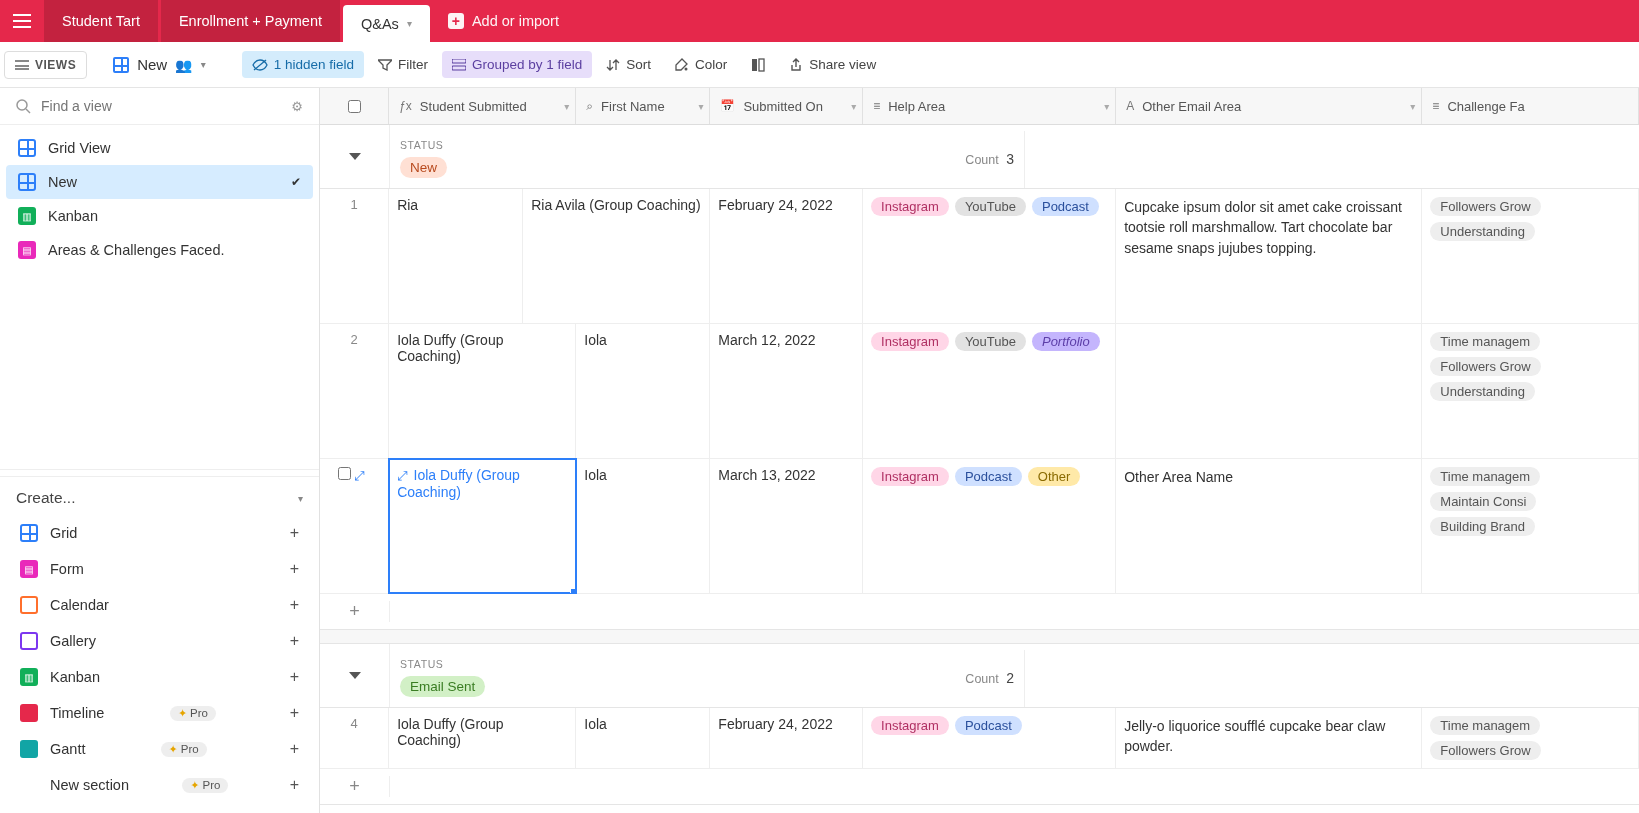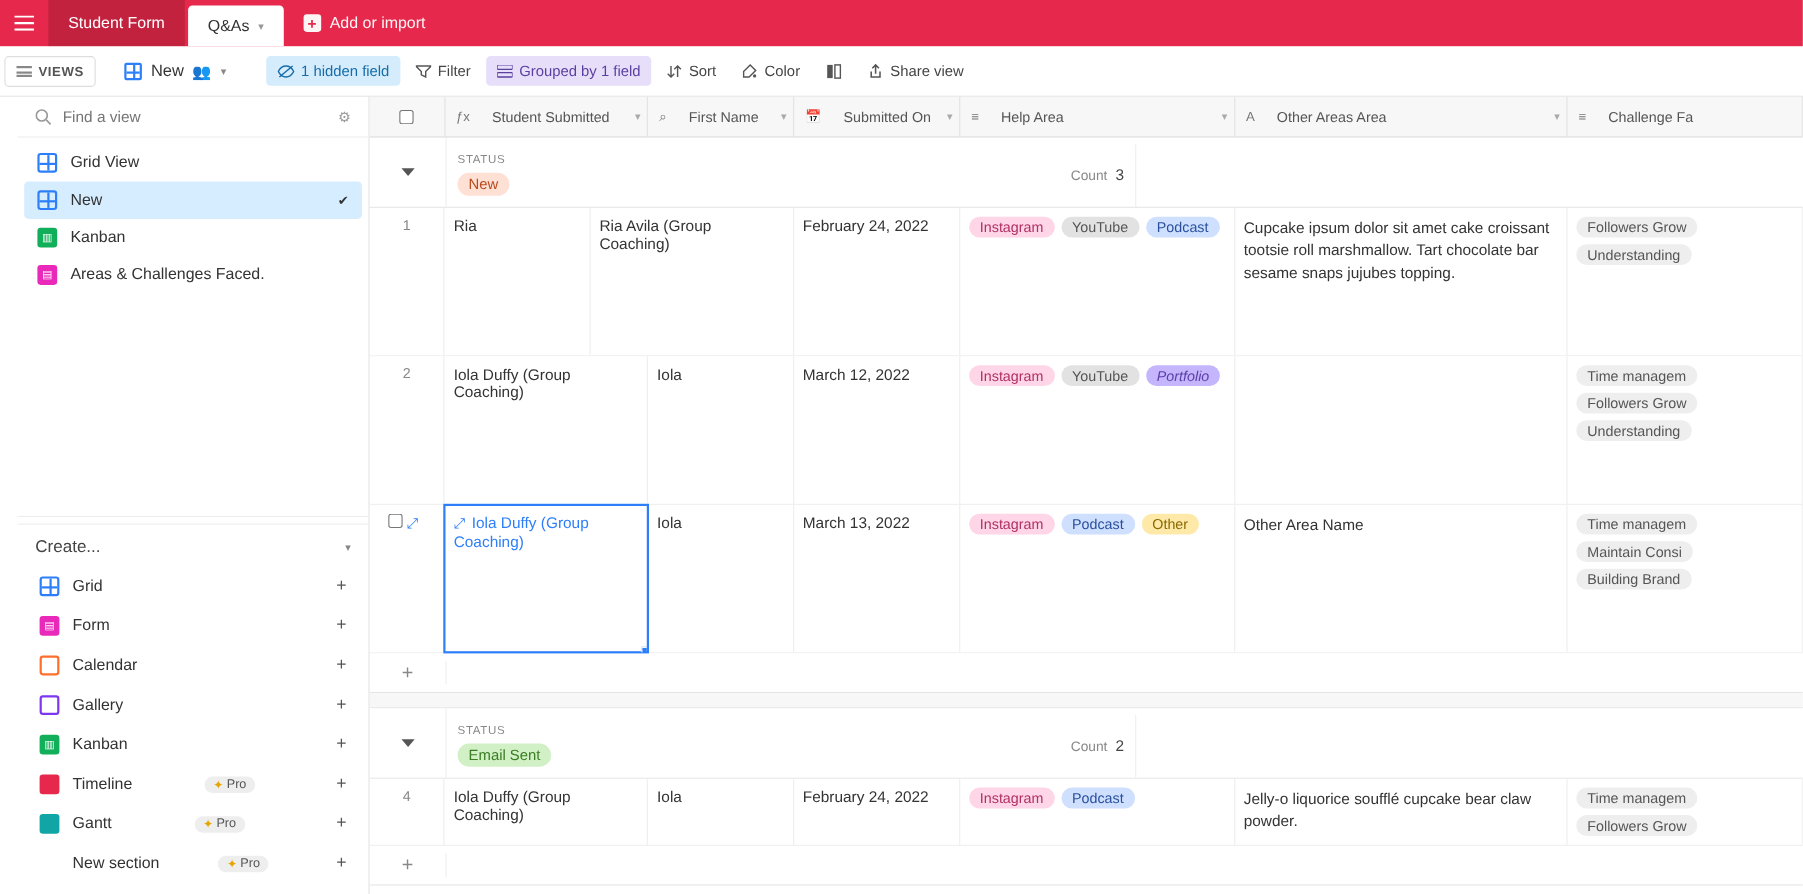--- a/index.html
+++ b/index.html
@@ -19,21 +19,21 @@
 .tbtn.views .bars::after{content:"";position:absolute;top:3px;left:0;right:0;border-top:2px solid #888;}
 .tbtn.blue-pill { background:#d4ecfc; color:#166ca8;}
 .tbtn.purple-pill { background:#e7defa; color:#5b3fa0;}
 .view-name-btn { display:flex; align-items:center; gap:8px; padding:5px 10px; font-size:15px; font-weight:500; cursor:pointer;}
 .grid-glyph{width:16px;height:16px;border:2px solid #2d7ff9;border-radius:2px;position:relative;display:inline-block;}
 .grid-glyph::before{content:"";position:absolute;left:0;right:0;top:50%;border-top:2px solid #2d7ff9;}
 .grid-glyph::after{content:"";position:absolute;top:0;bottom:0;left:50%;border-left:2px solid #2d7ff9;}
 .people-glyph{font-size:14px;color:#888;}
 .chev-down{font-size:10px;color:#888;}
 .spacer8{width:8px;}
-.main { display:flex; height: calc(100vh - 88px); padding-left: 16px;}
+.main { display:flex; height: calc(100vh - 88px);}
 .sidebar { width:320px; border-right:1px solid #e1e1e1; display:flex; flex-direction:column; }
 .search-row{padding:10px 16px;display:flex;align-items:center;gap:10px;color:#888;}
 .search-row input{border:none;outline:none;font-size:14px;flex:1;color:#333;}
 .hr{border-bottom:1px solid #eee;}
 .viewlist{padding:6px 6px;}
 .vitem{display:flex;align-items:center;gap:12px;padding:8px 12px;border-radius:4px;cursor:pointer;font-size:14.5px;color:#333;}
 .vitem.active{background:#d6ecff;}
 .vitem .check{margin-left:auto;font-size:12px;color:#333;}
 .icon-sq{width:18px;height:18px;border-radius:3px;display:inline-flex;align-items:center;justify-content:center;}
 .icon-grid{border:2px solid #2d7ff9;position:relative;}
@@ -47,21 +47,21 @@
 .citem{display:flex;align-items:center;gap:12px;padding:9px 10px;font-size:14.5px;color:#333;cursor:pointer;}
 .citem .plus{margin-left:auto;color:#555;font-size:16px;}
 .pro{background:#eee;color:#555;border-radius:10px;padding:1px 8px;font-size:11.5px;margin-left:auto;margin-right:8px;display:inline-flex;align-items:center;gap:3px;}
 .pro::before{content:"✦";color:#e6a500;font-size:11px;}
 .icon-cal{border:2px solid #ff6f2c;}
 .icon-gal{border:2px solid #7c37ef;}
 .icon-tl{background:#e5284b;}
 .icon-gantt{background:#12a5a5;}
 .gridwrap{flex:1;overflow:auto;position:relative;}
 .ghead{display:flex;position:sticky;top:0;background:#f7f7f7;border-bottom:1px solid #ddd;height:37px;z-index:5;}
-.colh{border-right:1px solid #e1e1e1;display:flex;align-items:center;padding:0 10px;color:#555;font-size:13px;gap:20px;position:relative;}
+.colh{border-right:1px solid #e1e1e1;display:flex;align-items:center;padding:0 10px;color:#555;font-size:13px;gap:8px;position:relative;}
 .colh .dd{position:absolute;right:6px;color:#aaa;font-size:10px;}
 .col-num{width:70px;justify-content:center;}
 .col-se{width:190px;}
 .col-fn{width:136px;}
 .col-so{width:155px;}
 .col-ha{width:257px;}
 .col-oha{width:311px;}
 .col-cf{width:220px;}
 .group-header{display:flex;align-items:flex-end;border-bottom:1px solid #e5e5e5;background:#fff;}
 .group-header .gh-num{width:70px;display:flex;align-items:center;justify-content:center;height:63px;border-right:1px solid #eee;}
@@ -106,21 +106,24 @@
 <body>
 
 <div class="topbar">
   <div class="hamburger">
     <svg width="18" height="14" viewBox="0 0 18 14">
         <path d="M0 1h18M0 7h18M0 13h18" stroke="#fff" stroke-width="2"></path>
       </svg>
   </div>
   <div id="tabs" style="display: flex;">
       <div class="tab dark">
-        <span>Student Form</span>
+        <span>Student Tart</span>
+      </div>
+      <div class="tab dark">
+        <span>Enrollment + Payment</span>
       </div>
       <div class="tab active">
         <span>Q&amp;As</span>
         <span class="chev">▾</span>
       </div>
     </div>
   <div class="tab add">
     <span class="plus">+</span>
     <span>Add or import</span>
   </div>
@@ -305,21 +308,21 @@
         <span>Submitted On</span>
           <span class="dd">▾</span>
       </div>
       <div class="colh col-ha">
         <span class="ficon">≡</span>
         <span>Help Area</span>
           <span class="dd">▾</span>
       </div>
       <div class="colh col-oha">
         <span class="ficon">A</span>
-        <span>Other Areas Area</span>
+        <span>Other Email Area</span>
           <span class="dd">▾</span>
       </div>
       <div class="colh col-cf">
         <span class="ficon">≡</span>
         <span>Challenge Fa</span>
       </div>
     </div>
     <div id="gridbody">
         <div class="group-header">
           <div class="gh-num">

